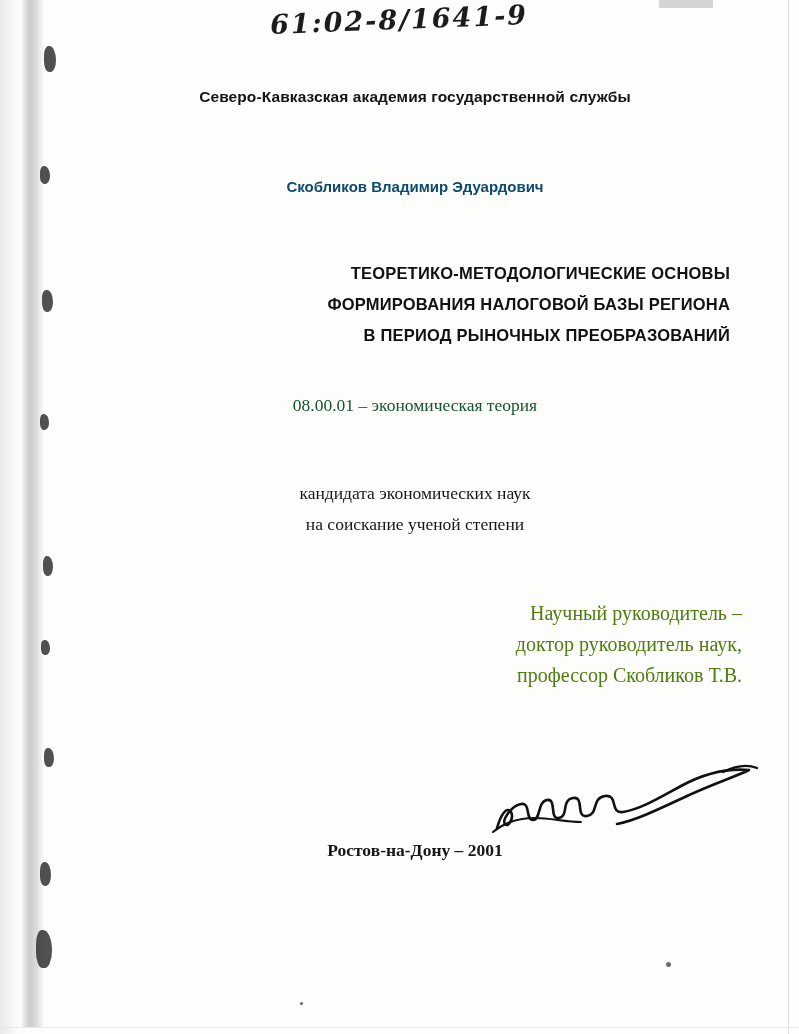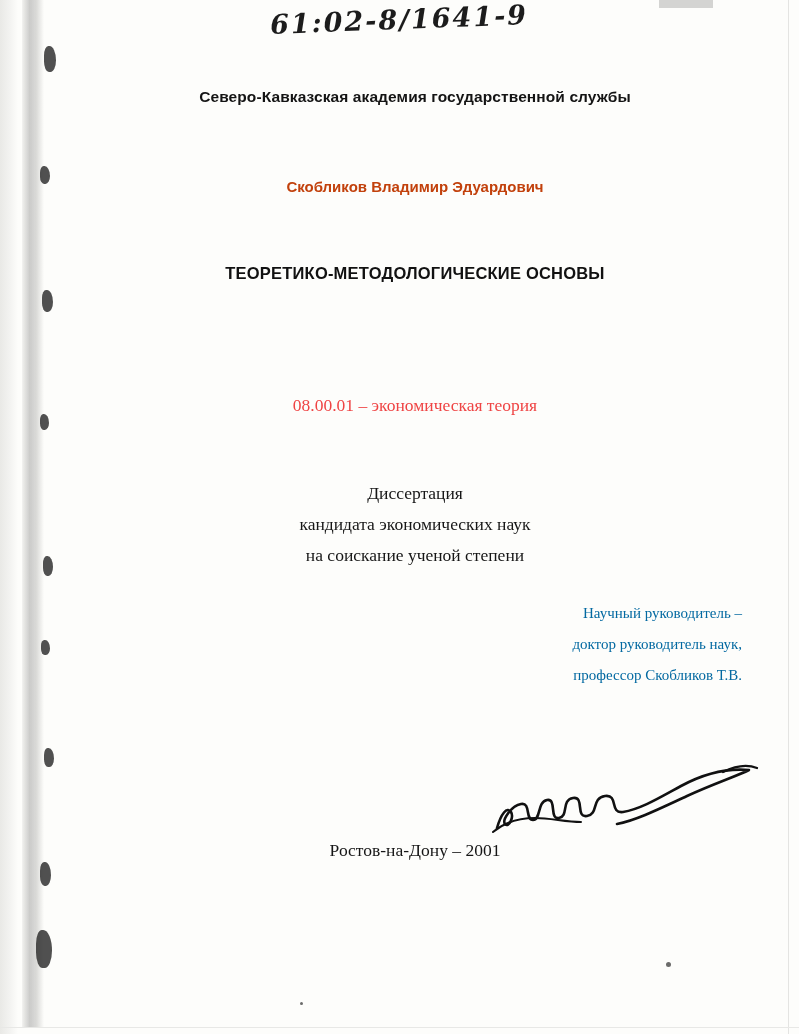--- a/index.html
+++ b/index.html
@@ -110,80 +110,82 @@
     color: #141414;
   }
 
   .author {
     position: absolute;
     left: 0; right: 0;
     top: 178px;
     font-family: "Liberation Sans", sans-serif;
     font-weight: bold;
     font-size: 15px;
-    color: #c2410c;
+    color: #0c4a6e;
   }
 
   .title {
     position: absolute;
     left: 30px; right: 30px;
     top: 258px;
     font-family: "Liberation Sans", sans-serif;
     font-weight: bold;
     font-size: 16.5px;
     line-height: 31px;
     letter-spacing: 0.2px;
     color: #111111;
+    text-align: right;
   }
   .title div { white-space: nowrap; }
 
   .specialties {
     position: absolute;
     left: 0; right: 0;
     top: 390px;
     font-size: 17.5px;
     line-height: 30px;
-    color: #ef4444;
+    color: #14532d;
   }
 
   .degree {
     position: absolute;
     left: 0; right: 0;
     top: 478px;
     font-size: 17.5px;
     line-height: 31px;
     color: #161616;
   }
 
   .supervisor {
     position: absolute;
     right: 18px;
     top: 598px;
     text-align: right;
-    font-size: 15px;
+    font-size: 20px;
     line-height: 31px;
-    color: #0369a1;
+    color: #4d7c0f;
   }
 
   
   .signature {
     position: absolute;
     right: 38px;
     top: 762px;
     width: 270px;
     height: 80px;
   }
   .signature svg { display: block; }
 
   .place-year {
     position: absolute;
     left: 0; right: 0;
     top: 840px;
     font-size: 17.5px;
     color: #161616;
+    font-weight: bold;
   }
 </style>
 </head>
 <body>
 
 <div class="page">
 
   <div class="scan-edge-left"></div>
   <div class="binding-smudge"></div>
   <div class="page-frame-right"></div>
@@ -205,28 +207,29 @@
   <div class="callnumber">61:02-8/1641-9</div>
 
   <div class="content">
 
     <div class="institution">Северо-Кавказская академия государственной службы</div>
 
     <div class="author">Скобликов Владимир Эдуардович</div>
 
     <div class="title">
       <div>ТЕОРЕТИКО-МЕТОДОЛОГИЧЕСКИЕ ОСНОВЫ</div>
+      <div>ФОРМИРОВАНИЯ НАЛОГОВОЙ БАЗЫ РЕГИОНА</div>
+      <div>В ПЕРИОД РЫНОЧНЫХ ПРЕОБРАЗОВАНИЙ</div>
     </div>
 
     <div class="specialties">
       <div>08.00.01 – экономическая теория</div>
     </div>
 
     <div class="degree">
-      <div>Диссертация</div>
       <div>кандидата экономических наук</div>
       <div>на соискание ученой степени</div>
     </div>
 
     <div class="supervisor">
       <div>Научный руководитель –</div>
       <div>доктор руководитель наук,</div>
       <div>профессор Скобликов Т.В.</div>
     </div>
 

